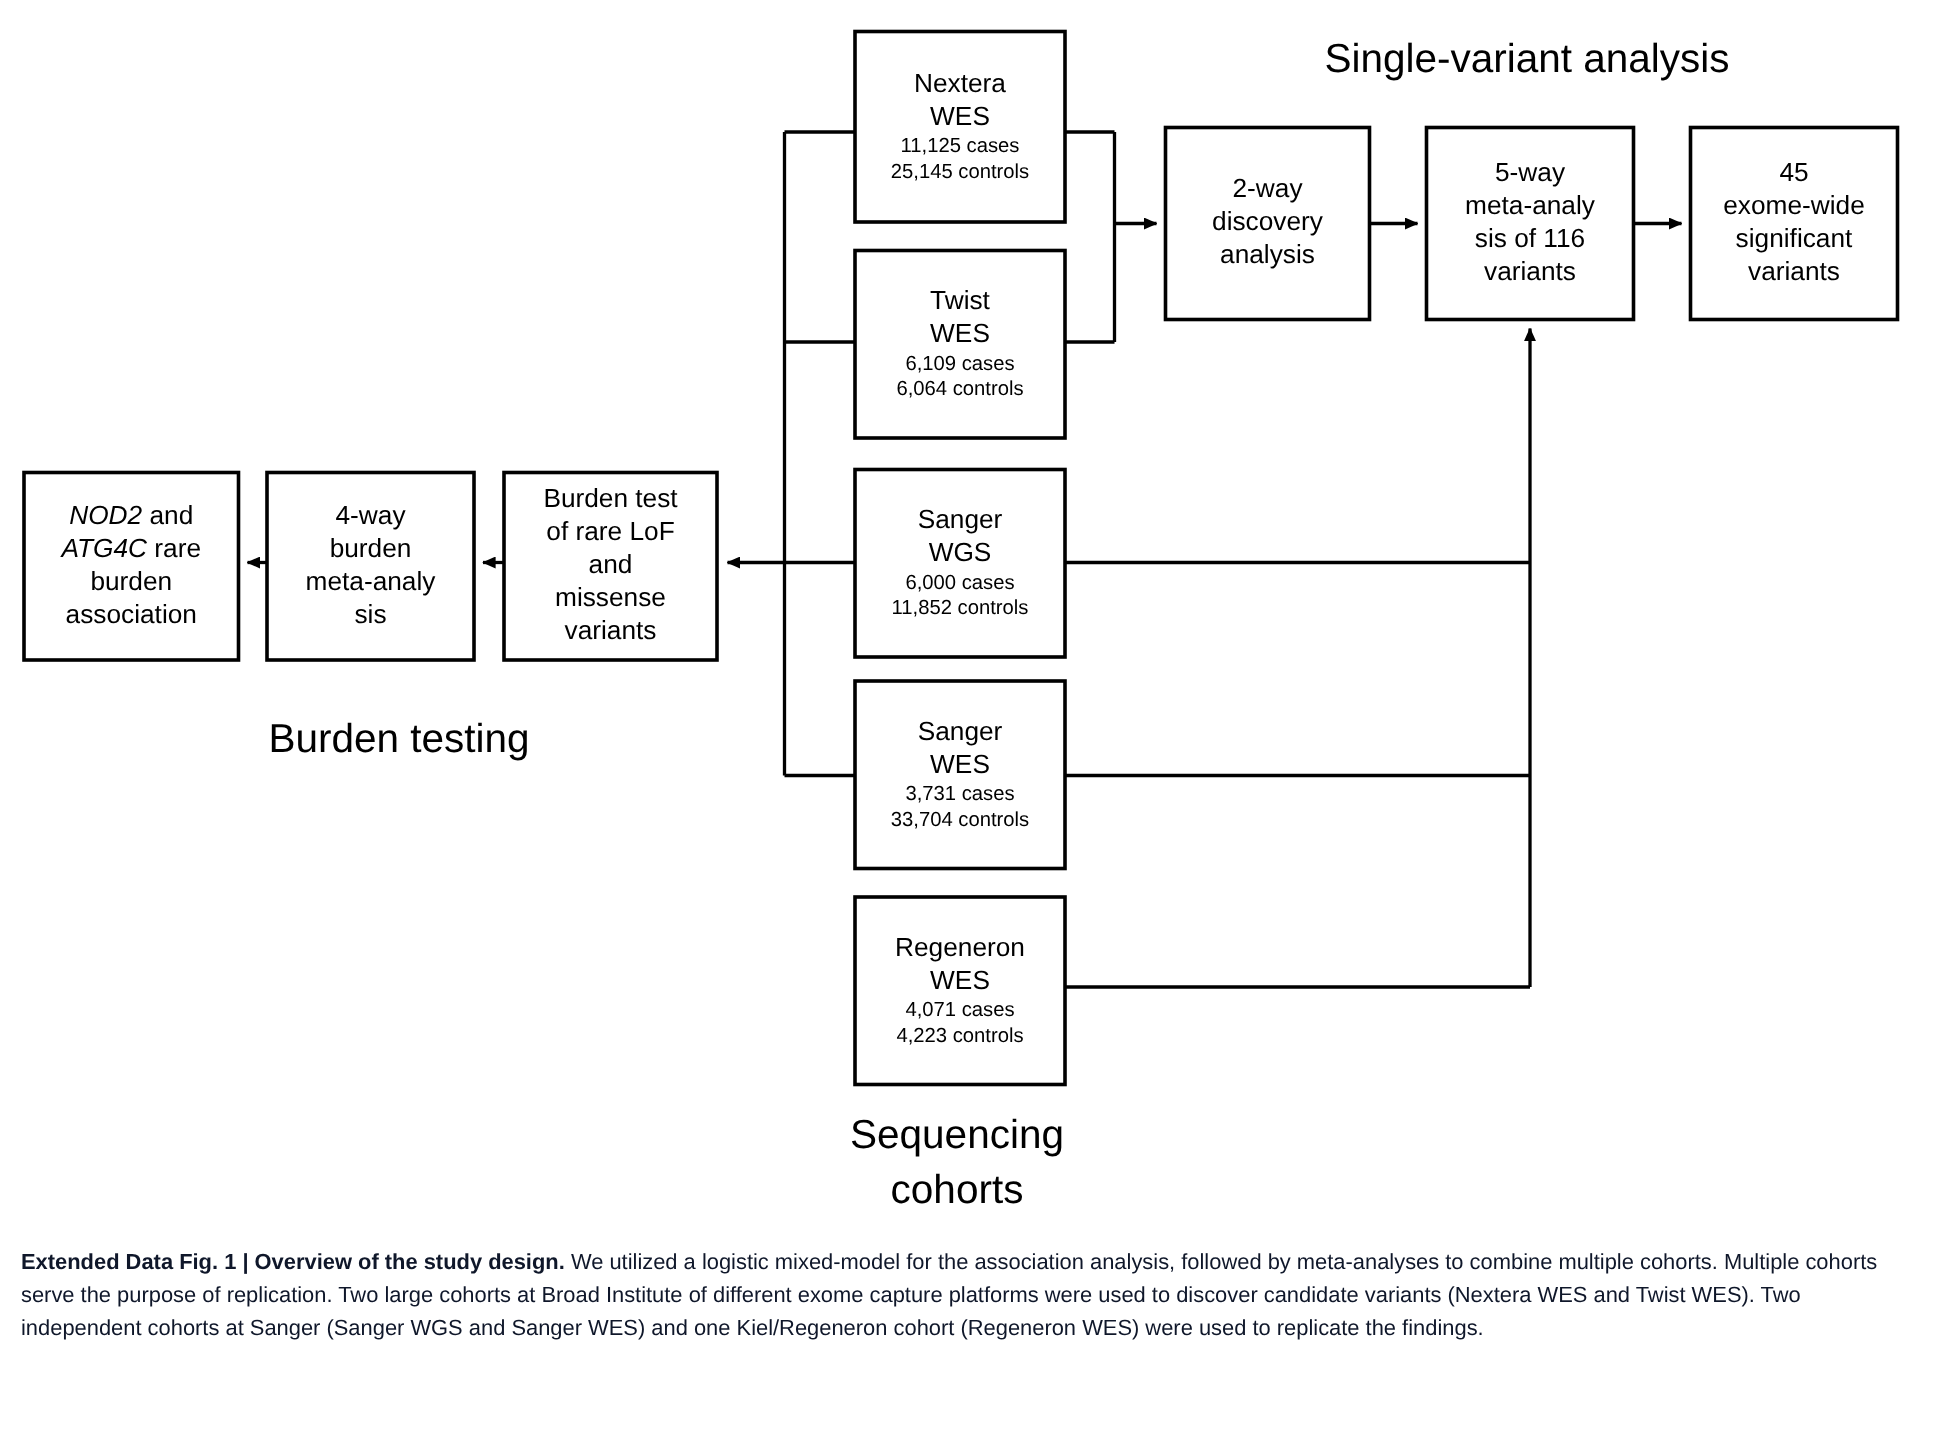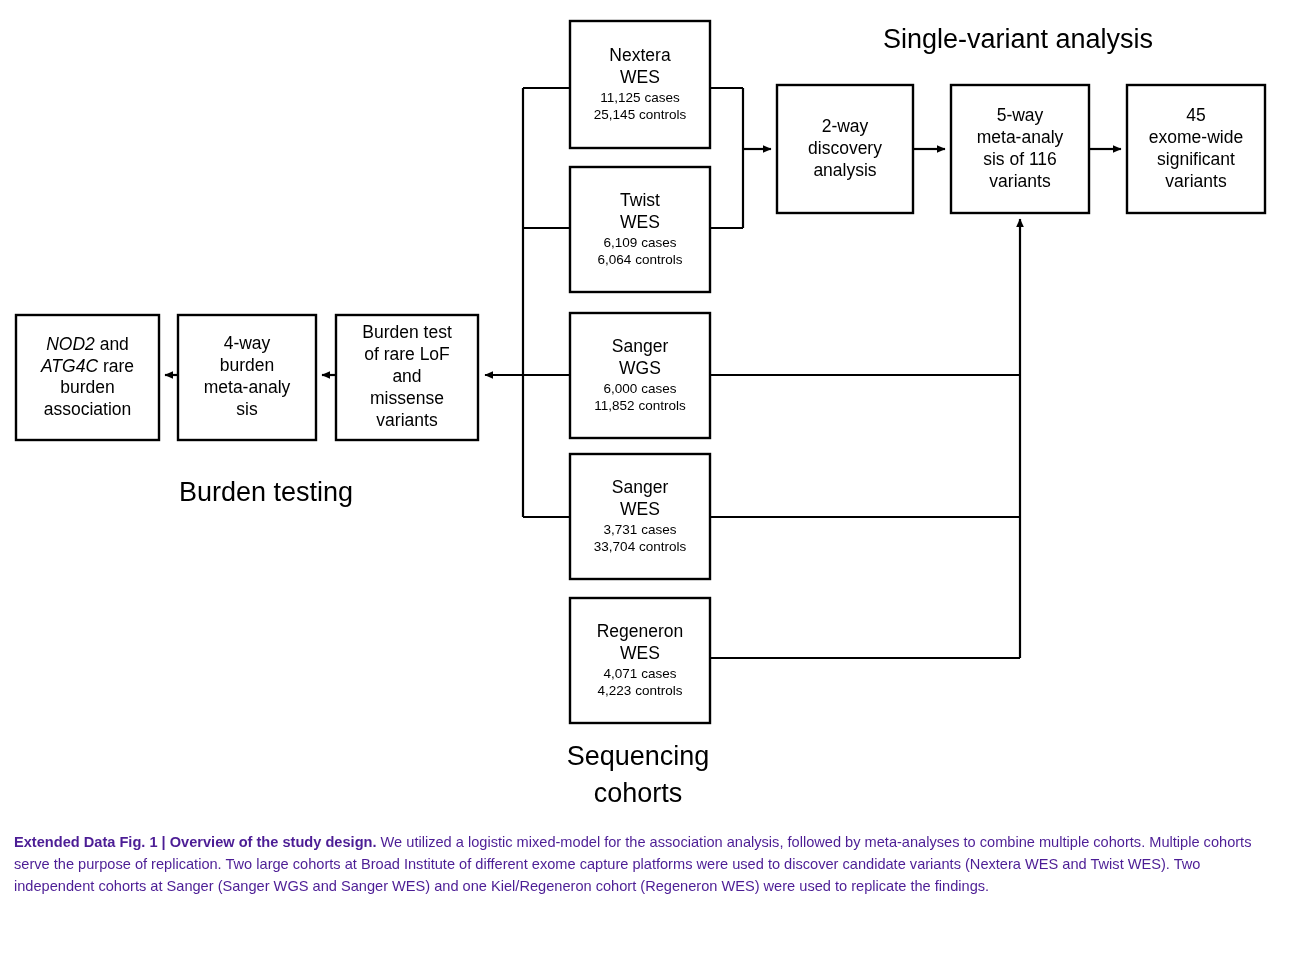--- a/index.html
+++ b/index.html
@@ -61,21 +61,21 @@
     dominant-baseline: middle;
   }
   .caption-block {
     position: absolute;
     left: 14px;
     top: 831px;
     width: 1264px;
     font-family: "Liberation Sans", sans-serif;
     font-size: 14.6px;
     line-height: 1.52;
-    color: #4c1d95;
+    color: #0f172a;
     text-align: left;
   }
   .caption-lead {
     font-weight: bold;
   }
 </style>
 </head>
 <body>
 
 <div id="figure-root">

